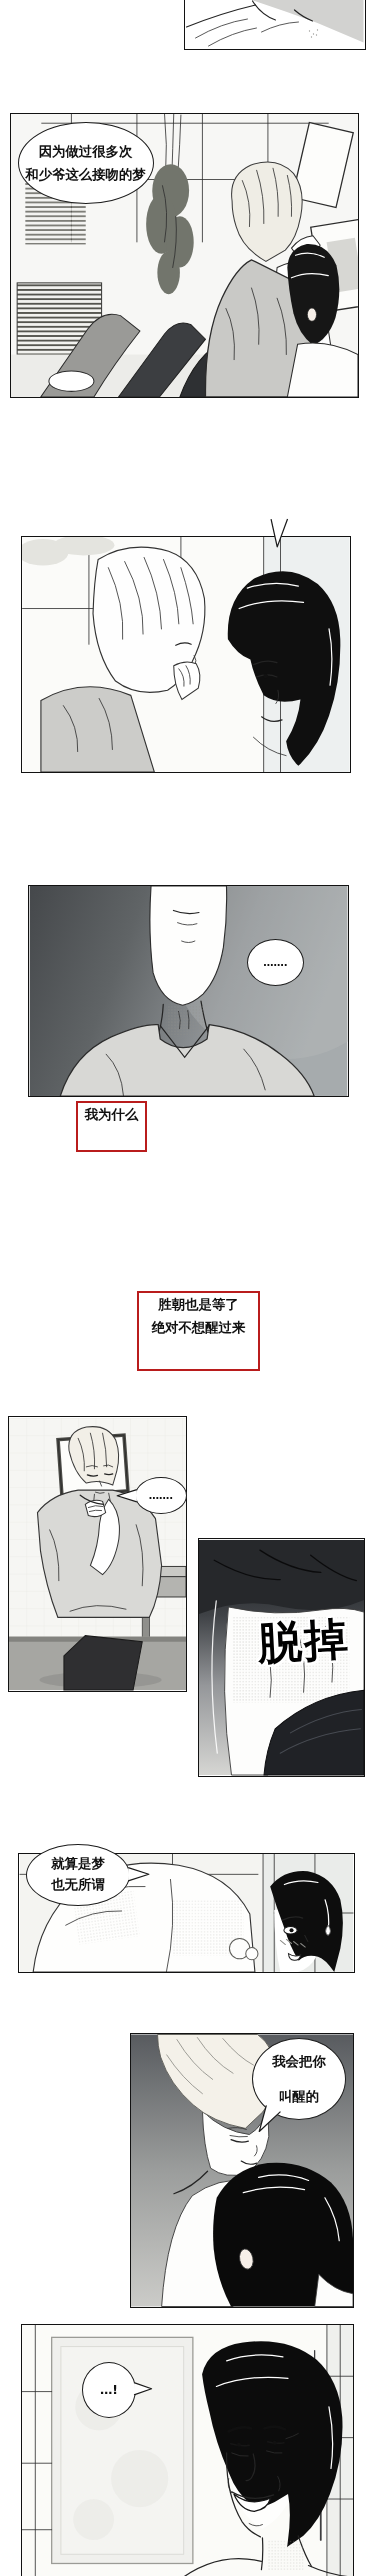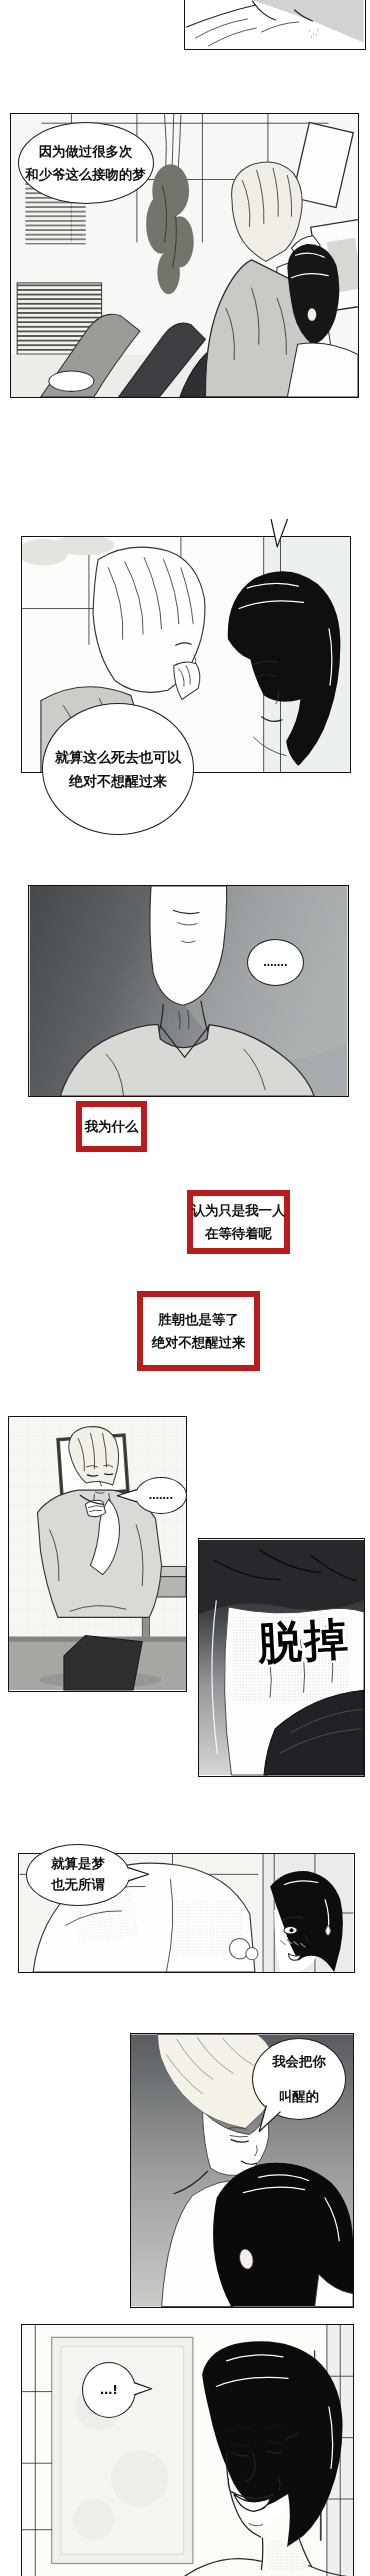--- a/index.html
+++ b/index.html
@@ -4,22 +4,22 @@
 <style>
   html,body{margin:0;padding:0;background:#ffffff;}
   .page{position:relative;width:371px;height:2591px;background:#ffffff;overflow:hidden;
         font-family:"DejaVu Sans","Liberation Sans",sans-serif;}
   .panel{position:absolute;background:#ffffff;border:1.5px solid #121212;box-sizing:border-box;
          overflow:hidden;z-index:1;}
   .panel svg{display:block;width:100%;height:100%;}
   .bubble{position:absolute;background:#ffffff;border:1px solid #1c1c1c;border-radius:50%;
           box-sizing:border-box;display:flex;flex-direction:column;justify-content:center;
           align-items:center;z-index:5;}
-  .caption{position:absolute;background:#ffffff;border:6px solid #b91c1c;box-sizing:border-box;
-           display:flex;flex-direction:column;justify-content:center;align-items:center;z-index:4;}
+  .caption{position:absolute;background:#ffffff;border:2px solid #b91c1c;box-sizing:border-box;
+           display:flex;flex-direction:column;justify-content:flex-start;align-items:center;z-index:4;}
   .ln{display:block;font-weight:700;color:#111111;text-align:center;white-space:nowrap;line-height:1.72;}
   .fs26{font-size:13.4px;} .fs27{font-size:14px;} .fs20{font-size:10.3px;} .fs24{font-size:12.4px;}
   .tail{position:absolute;z-index:6;overflow:visible;}
   .tail path{fill:#ffffff;stroke:#1a1a1a;stroke-width:2.4;stroke-linejoin:round;}
   .sfx{position:absolute;display:flex;justify-content:center;align-items:center;z-index:6;
        font-weight:900;font-size:44px;letter-spacing:2.1px;color:#000;transform:rotate(-3deg);
        text-shadow:-2.6px 0 0 #fff,2.6px 0 0 #fff,0 -2.6px 0 #fff,0 2.6px 0 #fff,
                    -2.1px -2.1px 0 #fff,2.1px 2.1px 0 #fff,-2.1px 2.1px 0 #fff,2.1px -2.1px 0 #fff;}
   .ln1{fill:none;stroke:#2e2e2e;stroke-width:1.6;stroke-linecap:round;}
   .ln2{fill:none;stroke:#242424;stroke-width:2.4;stroke-linecap:round;}
@@ -319,37 +319,29 @@
   <div class="bubble" style="left:17.5px;top:122px;width:136px;height:82px;">
     <span class="ln fs26">因为做过很多次</span>
     <span class="ln fs26">和少爷这么接吻的梦</span>
   </div>
 
 
   <svg class="tail" style="left:269px;top:518px;" width="20.6" height="31" viewBox="0 0 40 60">
       <path d="M4,2 L16,56 L36,2"></path>
     </svg>
 
-  <div class="bubble" style="left:42px;top:703px;width:152px;height:132px;">
-    <span class="ln fs27">就算这么死去也可以</span>
-    <span class="ln fs27">绝对不想醒过来</span>
-  </div>
 
   <div class="bubble" style="left:247px;top:939px;width:57px;height:47px;">
     <span class="ln fs20">…….</span>
   </div>
 
   <div class="caption" style="left:76px;top:1101px;width:71px;height:51px;">
     <span class="ln fs26">我为什么</span>
   </div>
 
-  <div class="caption" style="left:187px;top:1190px;width:103px;height:64px;">
-    <span class="ln fs26">认为只是我一人</span>
-    <span class="ln fs26">在等待着呢</span>
-  </div>
 
   <div class="caption" style="left:137px;top:1291px;width:123px;height:80px;">
     <span class="ln fs26">胜朝也是等了</span>
     <span class="ln fs26">绝对不想醒过来</span>
   </div>
 
   <div class="bubble" style="left:135px;top:1477px;width:52px;height:37px;">
     <span class="ln fs20">…….</span>
   </div>
   <svg class="tail" style="left:115px;top:1488px;" width="23" height="15.5" viewBox="0 0 44 30">

